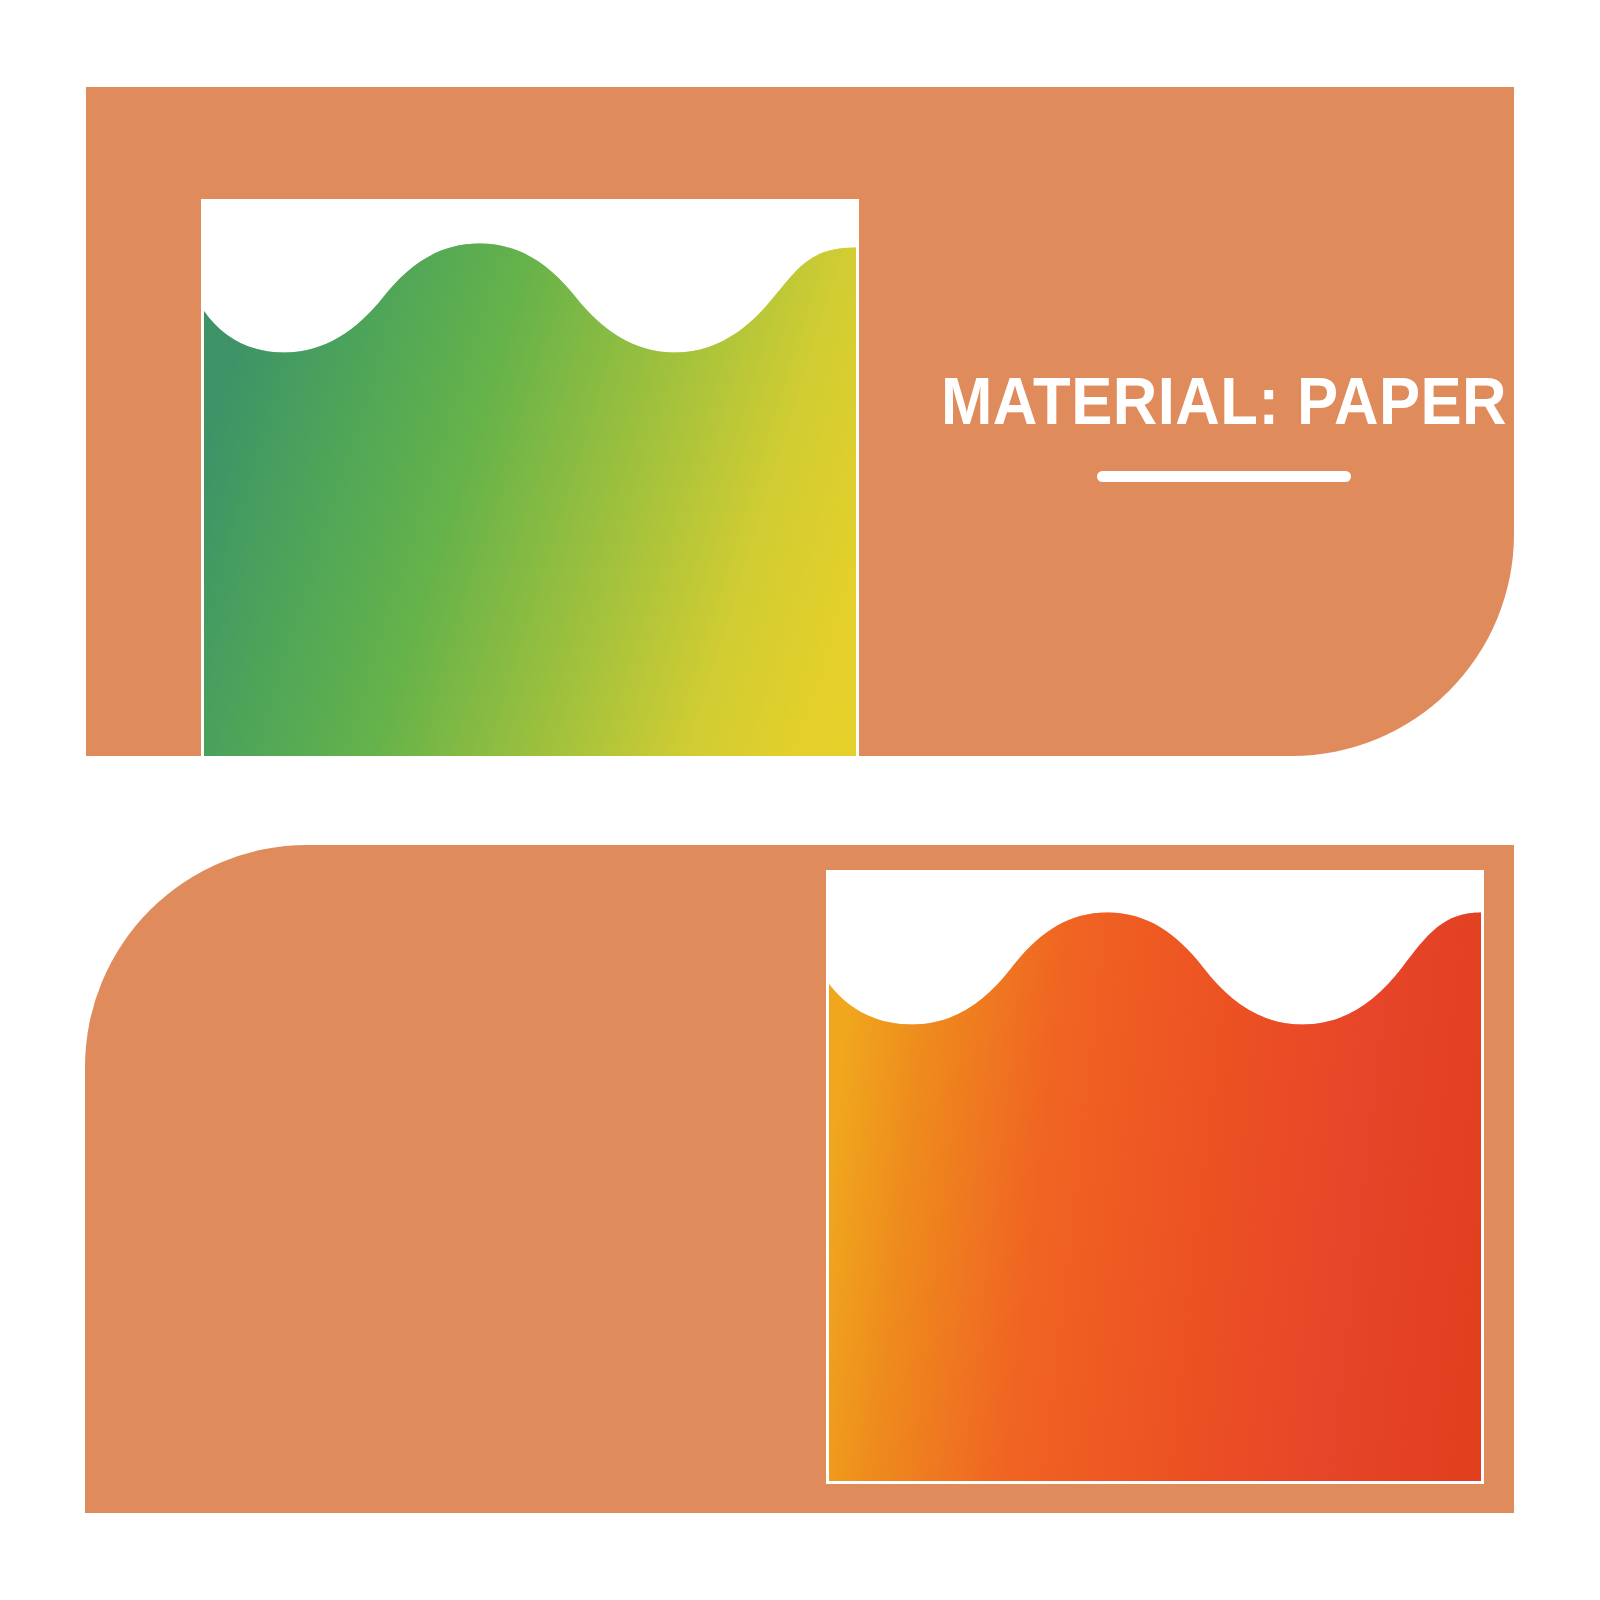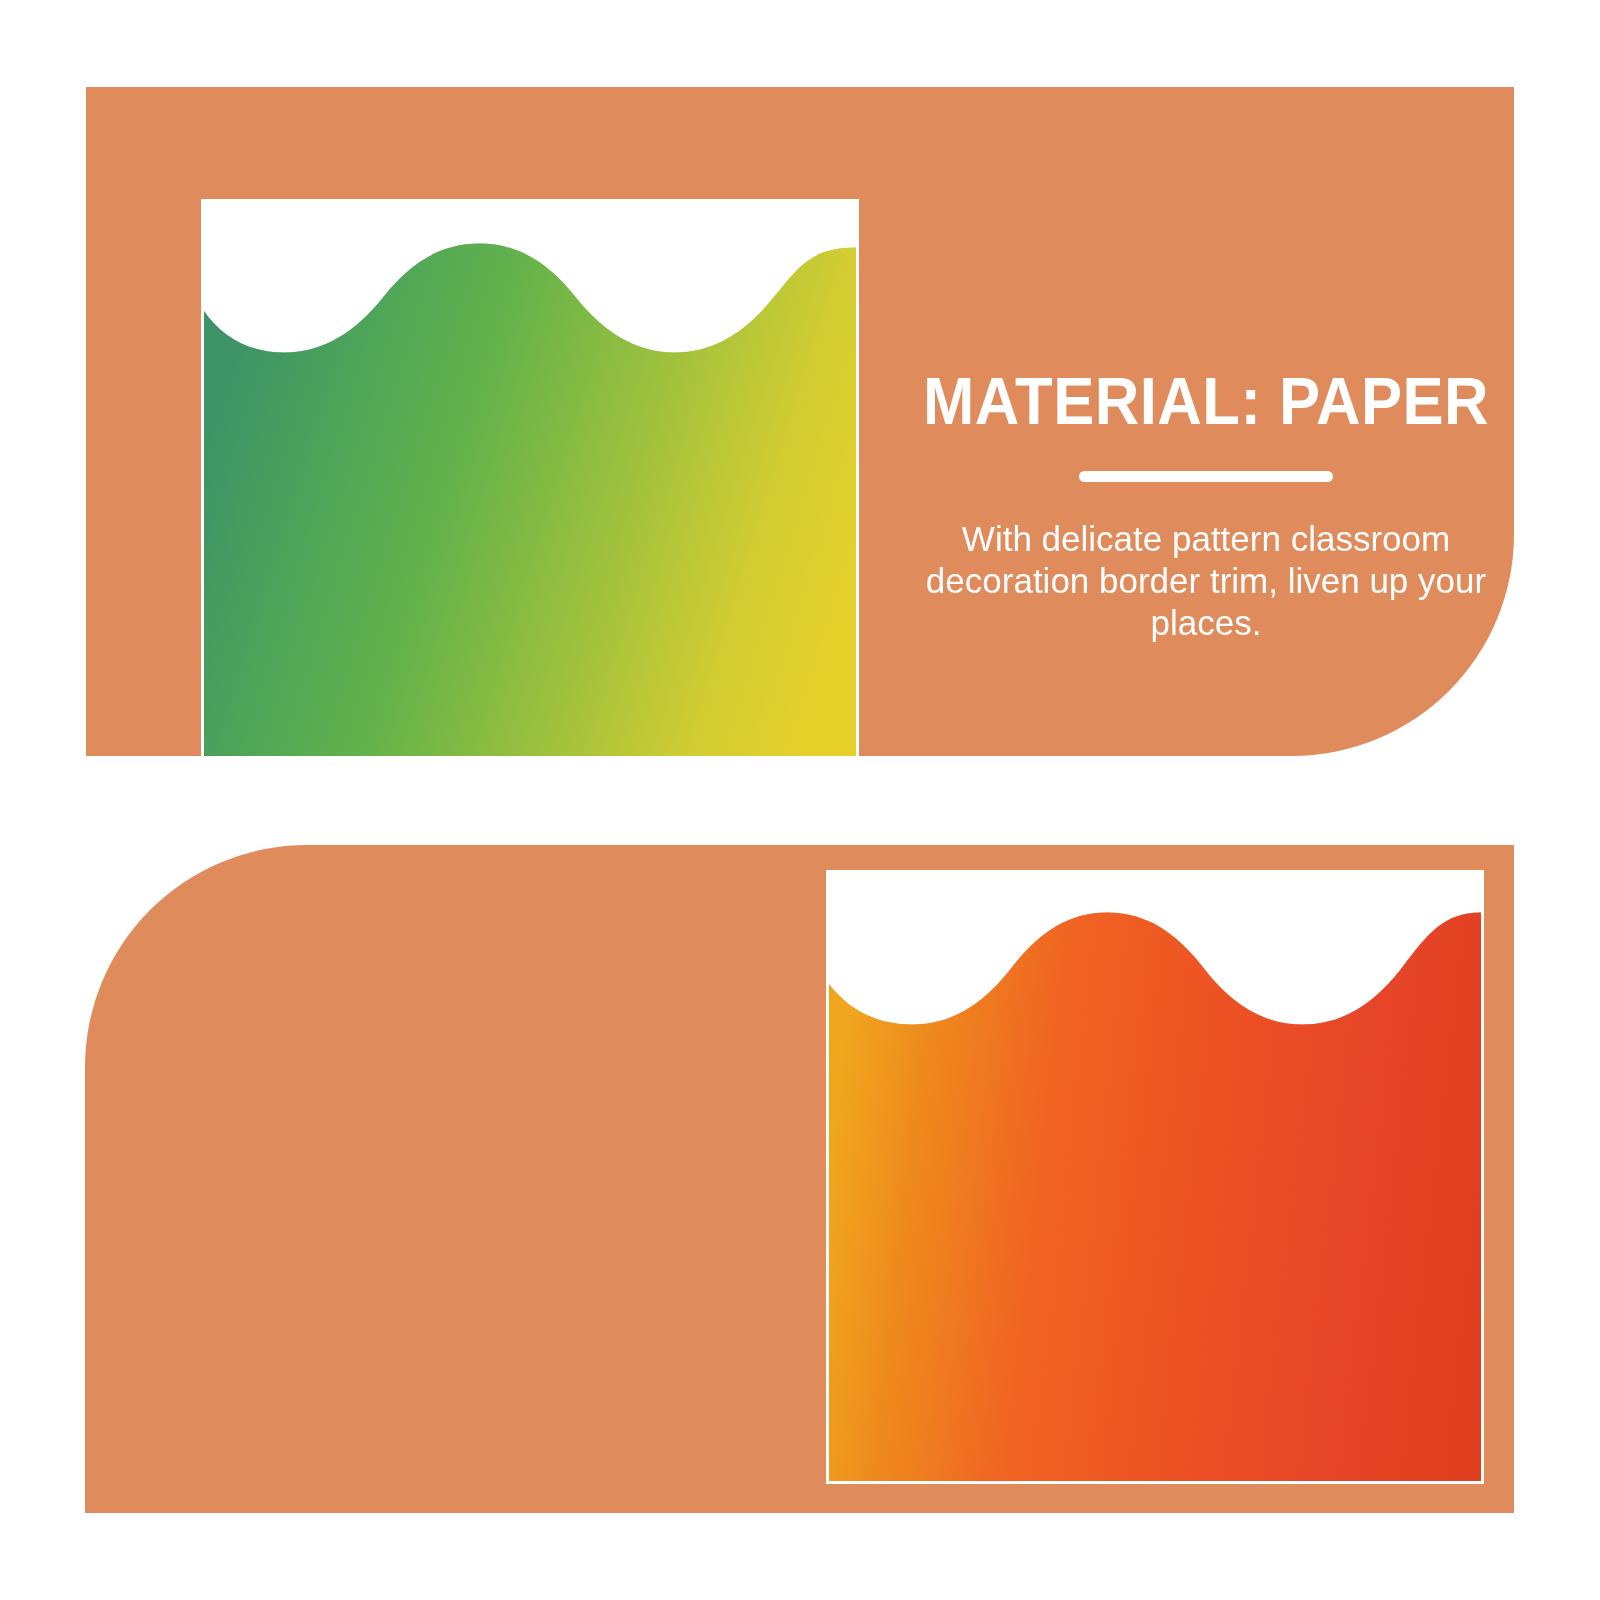--- a/index.html
+++ b/index.html
@@ -77,21 +77,21 @@
   }
 
   
   .text-block {
     position: absolute;
     box-sizing: border-box;
     text-align: center;
     color: #ffffff;
   }
   #text-block-1 {
-    left: 790px;
+    left: 808px;
     top: 276px;
     width: 660px;
   }
 
   .panel-title {
     margin: 0;
     font-family: "Liberation Sans Narrow", "Liberation Sans", sans-serif;
     font-weight: 700;
     font-size: 67px;
     line-height: 76px;
@@ -165,21 +165,20 @@
                    C238,42 208,62 181,96
                    C154,130 122,152 81,152
                    C45,152 18,136 0,110 Z" fill="url(#grad-green)" opacity="0.55"></path>
         </svg>
       </div>
     </div>
 
     <div class="text-block" id="text-block-1">
       <h2 class="panel-title">MATERIAL: PAPER</h2>
       <div class="divider"></div>
-      <p class="panel-desc">With delicate pattern classroom decoration border trim, liven up your places.</p>
     </div>
   </section>
 
   <section class="panel" id="panel-2" style="background:#E08B5C;">
 
     <div class="photo-frame" id="photo-frame-2" style="left:741px; top:25px;">
       <div class="photo-inner">
         <svg class="photo-svg" viewBox="0 0 658 614" preserveAspectRatio="none">
           <defs>
             <linearGradient id="grad-orange" x1="0" y1="0.45" x2="1" y2="0.55">

